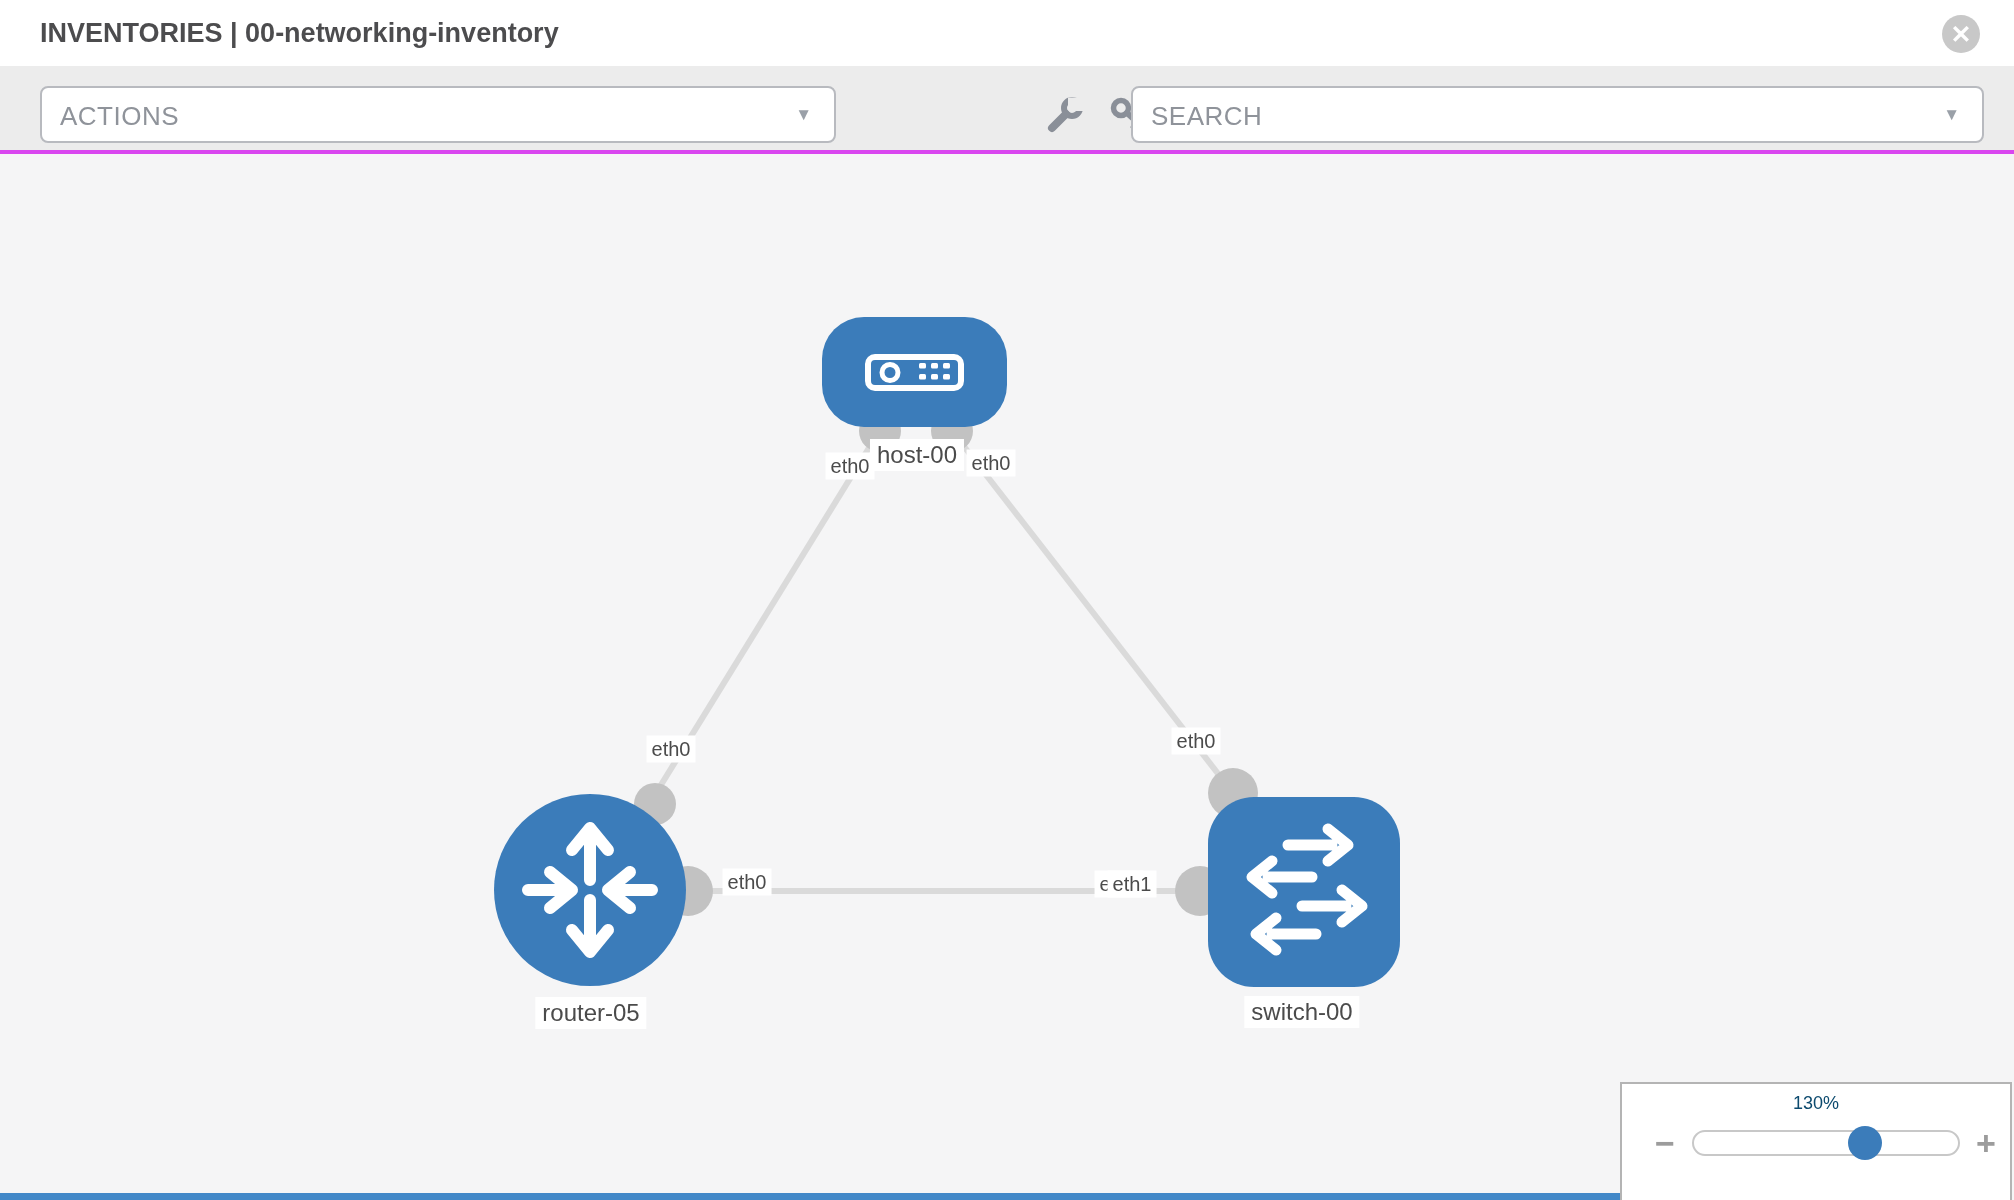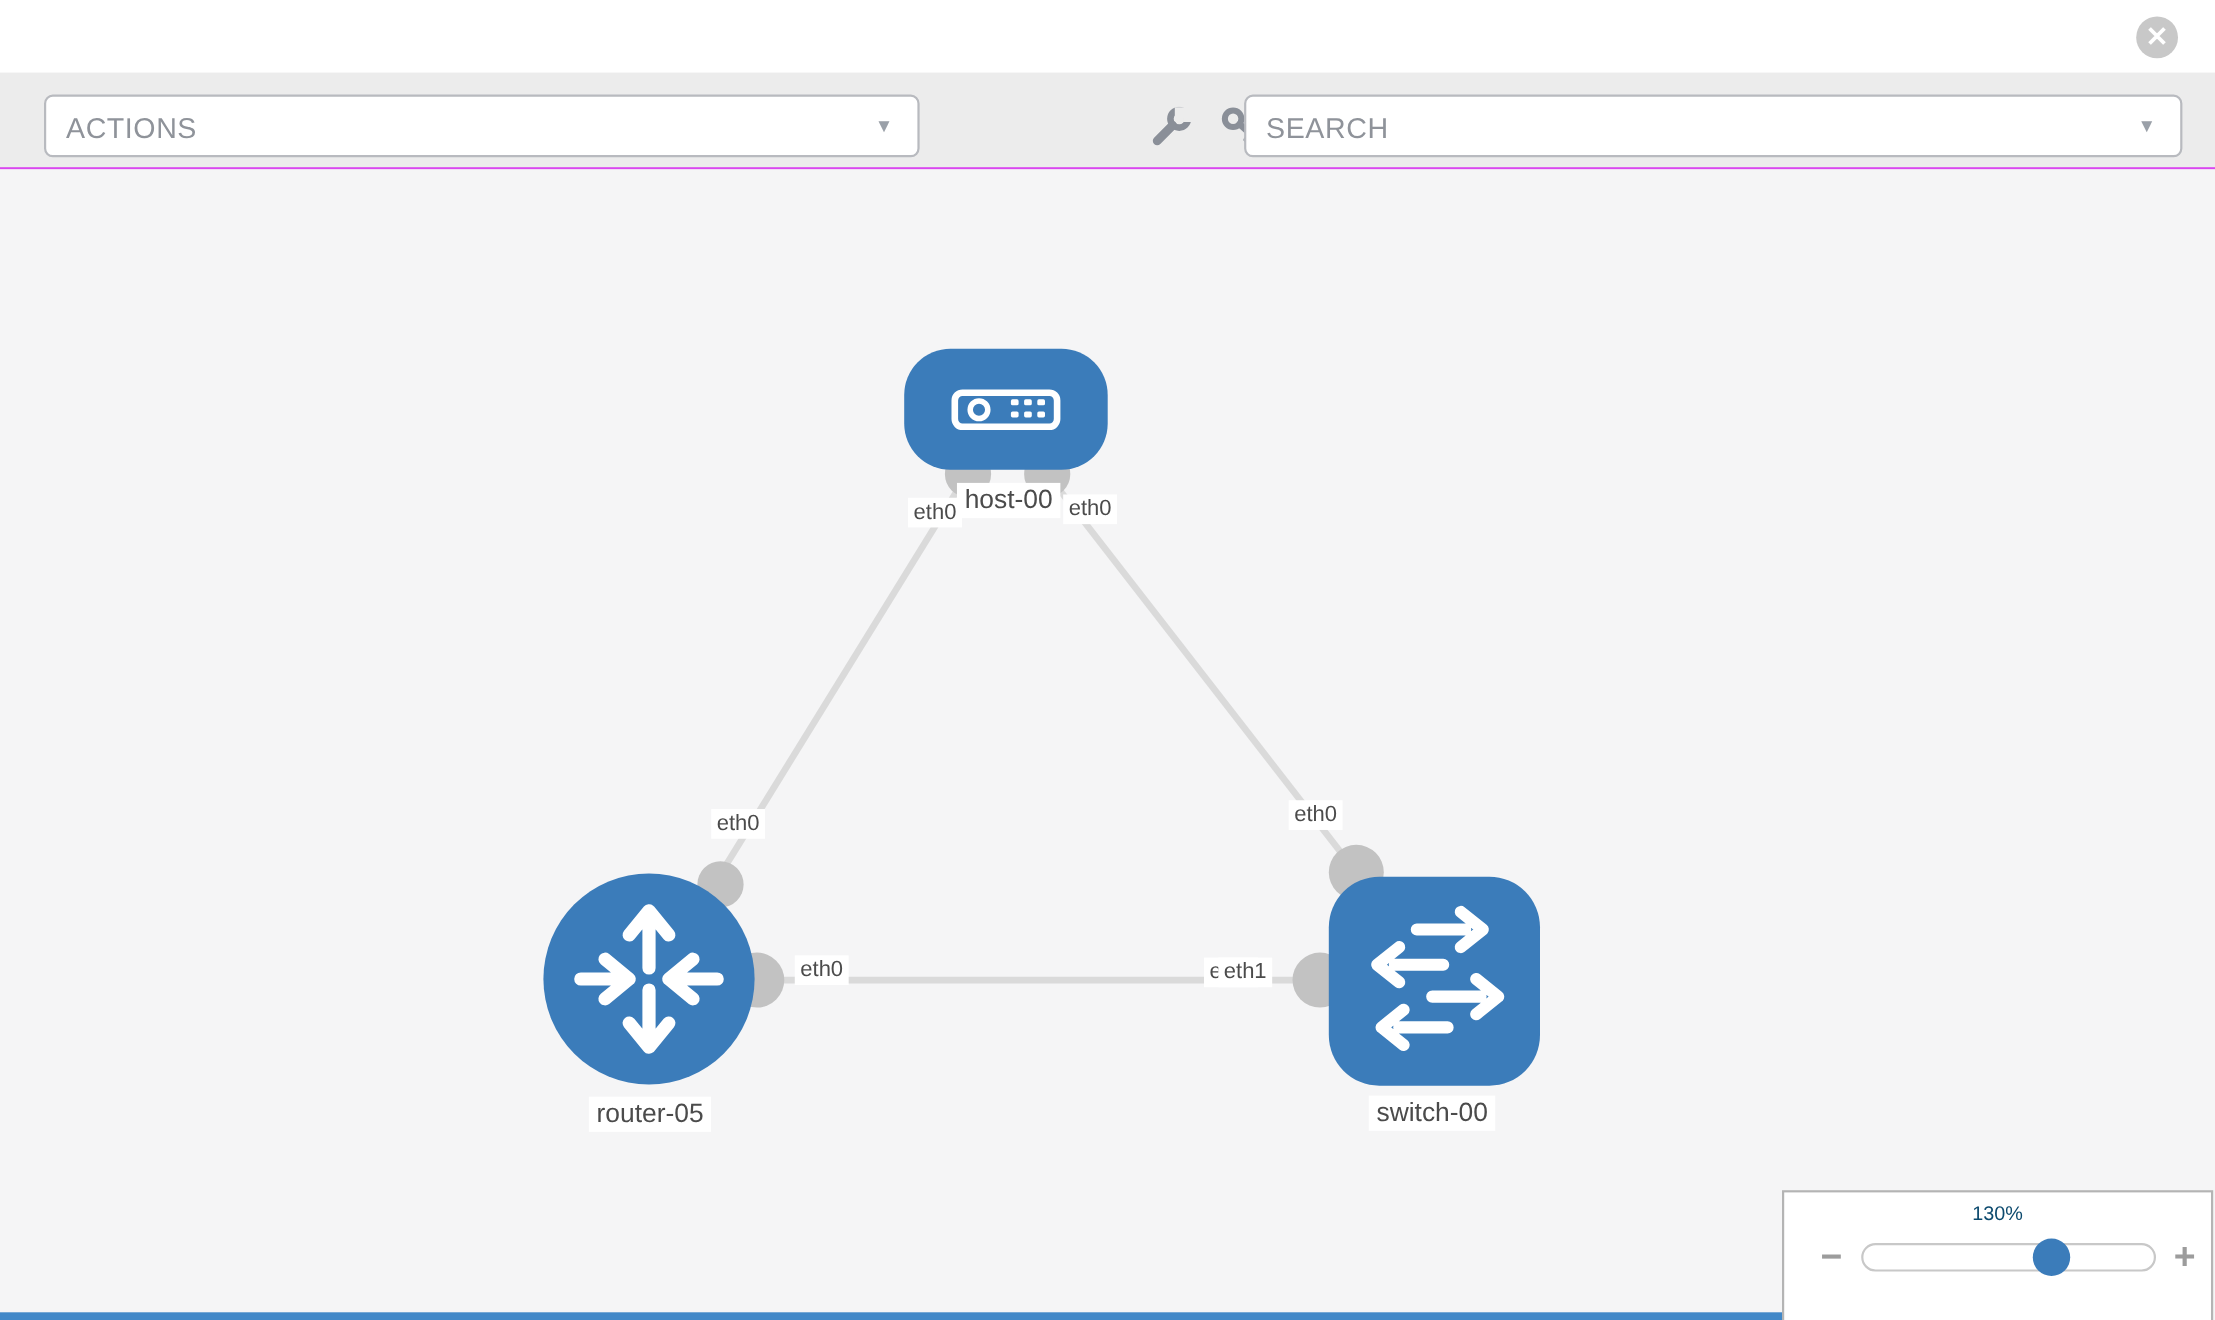--- a/index.html
+++ b/index.html
@@ -8,21 +8,21 @@
   .app { position:relative; width:2014px; height:1200px; overflow:hidden; background:#fff; }
 
   
   .header { position:absolute; left:0; top:0; width:100%; height:66px; background:#ffffff; }
   .page-title { position:absolute; left:40px; top:18px; font-size:27px; font-weight:700; color:#4c4c4e; }
   .close-btn { position:absolute; right:34px; top:15px; width:38px; height:38px; border:none; background:transparent; cursor:pointer; }
   .close-btn .circ { position:absolute; inset:0; background:#c8c8c8; border-radius:50%; }
   .close-btn .x { position:absolute; inset:0; color:#ffffff; font-size:25px; font-weight:700; line-height:38px; text-align:center; }
 
   
-  .toolbar { position:absolute; left:0; top:66px; width:100%; height:88px; background:#ececec; border-bottom:2px solid #d946ef; }
+  .toolbar { position:absolute; left:0; top:66px; width:100%; height:88px; background:#ececec; border-bottom:4px solid #d946ef; }
   .select-box { position:absolute; top:20px; height:57px; background:#ffffff; border:2px solid #b8babf; border-radius:8px; cursor:pointer; }
   .select-box .sel-label { position:absolute; left:18px; top:13px; font-size:26px; color:#8f939a; letter-spacing:0.5px; }
   .select-box .chev { position:absolute; right:22px; top:17px; font-size:17px; color:#9aa0a8; }
   .actions-box { left:40px; width:796px; }
   .search-box { left:1131px; width:853px; }
   .tool-icon-btn { position:absolute; top:31px; width:44px; height:38px; background:transparent; border:none; cursor:pointer; }
 
   
   .canvas { position:absolute; left:0; top:154px; width:2014px; height:1046px; background:#f5f5f6; overflow:hidden; }
   .topo-svg { position:absolute; left:0; top:0; }
@@ -43,20 +43,21 @@
   .zoom-thumb { position:absolute; left:226px; top:42px; width:34px; height:34px; border-radius:50%; background:#3b7cba; cursor:grab; }
 
   .bottom-accent-bar { position:absolute; left:0; top:1039px; width:1620px; height:7px; background:#4288c8; }
 </style>
 </head>
 <body>
 
 <div class="app">
 
   <div class="header">
+    <div class="page-title">INVENTORIES | 00-networking-inventory</div>
     <button class="close-btn">
       <span class="circ"></span>
       <span class="x">✕</span>
     </button>
   </div>
 
   <div class="toolbar">
 
     <div class="select-box actions-box" role="listbox">
       <span class="sel-label">ACTIONS</span>

